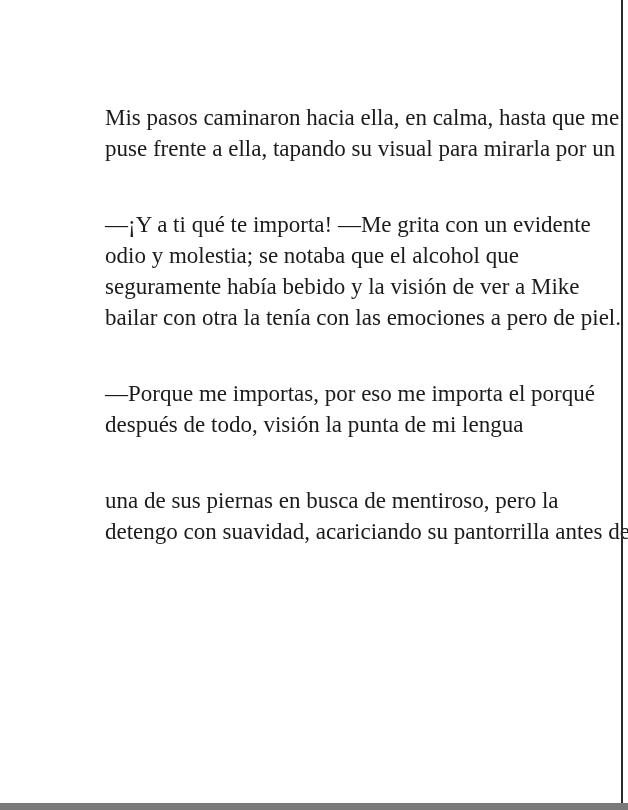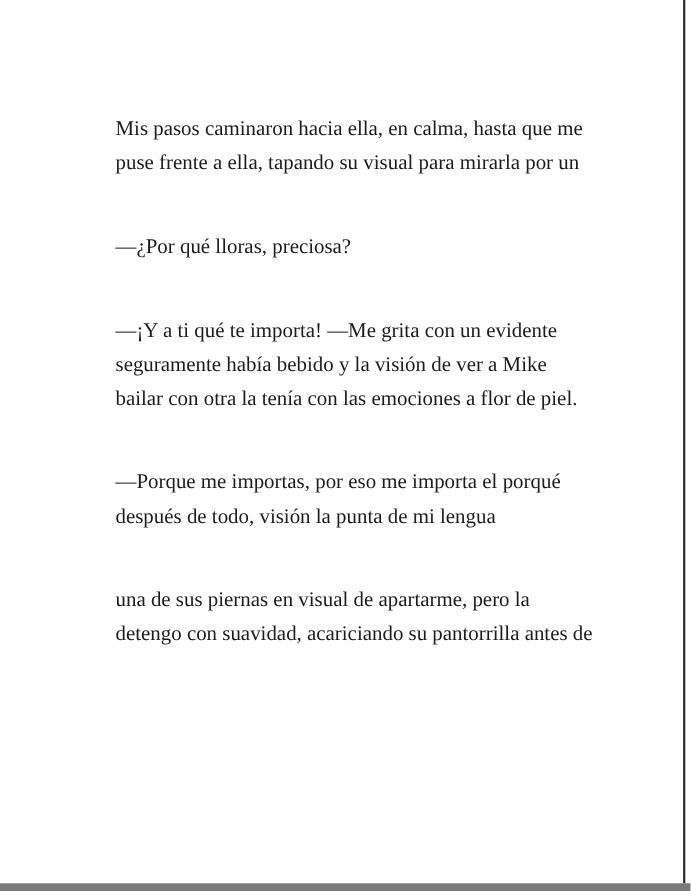--- a/index.html
+++ b/index.html
@@ -18,21 +18,21 @@
   .text-block {
     position: absolute;
     left: 105px;
     top: 102px;
     width: 440px;
   }
   .para {
     margin: 0 0 45px 0;
     padding: 0;
     color: var(--text-color, #1b1b1b);
-    font-size: 19px;
+    font-size: 23px;
     line-height: 31px;
     font-weight: 400;
   }
   .para .line {
     display: block;
     white-space: nowrap;
   }
   .page-edge-line {
     position: absolute;
     left: 621px;
@@ -53,31 +53,29 @@
 </head>
 <body>
 
 <div class="page" style="--page-bg: #ffffff; --text-color: #1b1b1b; --edge-color: #2b2b2b; --separator-color: #7a7a7a;">
   <div class="text-block">
       <p class="para">
         <span class="line">Mis pasos caminaron hacia ella, en calma, hasta que me</span>
         <span class="line">puse frente a ella, tapando su visual para mirarla por un</span>
       </p>
       <p class="para">
-        <span class="line">—¿Por qué lloras, preciosa?</span>
-      </p>
-      <p class="para">
         <span class="line">—¡Y a ti qué te importa! —Me grita con un evidente</span>
+        <span class="line">odio y molestia; se notaba que el alcohol que</span>
         <span class="line">seguramente había bebido y la visión de ver a Mike</span>
-        <span class="line">bailar con otra la tenía con las emociones a flor de piel.</span>
+        <span class="line">bailar con otra la tenía con las emociones a pero de piel.</span>
       </p>
       <p class="para">
         <span class="line">—Porque me importas, por eso me importa el porqué</span>
         <span class="line">después de todo, visión la punta de mi lengua</span>
       </p>
       <p class="para">
-        <span class="line">una de sus piernas en visual de apartarme, pero la</span>
+        <span class="line">una de sus piernas en busca de mentiroso, pero la</span>
         <span class="line">detengo con suavidad, acariciando su pantorrilla antes de</span>
       </p>
     </div>
   <div class="page-edge-line"></div>
   <div class="page-separator"></div>
 </div>
 
 </body></html>

